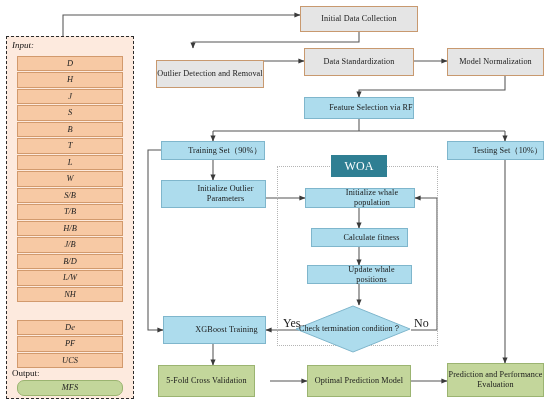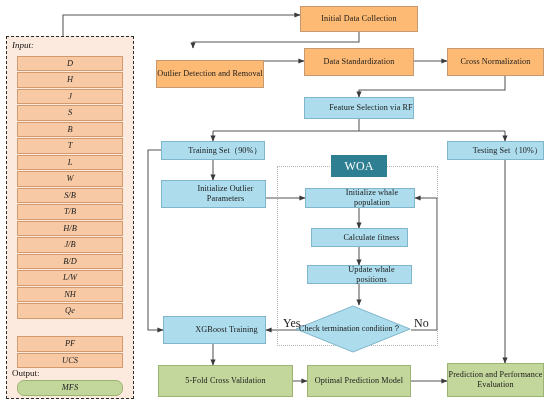--- a/index.html
+++ b/index.html
@@ -18,21 +18,21 @@
     box-sizing:border-box;
     display:flex;align-items:center;justify-content:center;
     text-align:center;
     border:1px solid #8c8c8c;
     font-size:8.2px;
     line-height:1.18;
     color:#1a1a1a;
     letter-spacing:.1px;
     z-index:3;
   }
-  .orange{background:#fdba74;border-color:#c8996f;}
+  .orange{background:#e5e5e5;border-color:#c8996f;}
   .blue{background:#addced;border-color:#7fb6cc;padding-left:24px;}
   .green{background:#c3d69b;border-color:#9bb471;}
   .teal{background:#2f7f93;border-color:#2f7f93;color:#ffffff;font-size:12px;}
 
   
   .input-panel{
     position:absolute;left:6px;top:36px;width:128px;height:363px;
     border:1.6px dashed #2b2b2b;
     box-sizing:border-box;
     background:#fdeade;
@@ -141,36 +141,36 @@
   <div class="var-chip" style="top:138.0px;">T</div>
   <div class="var-chip" style="top:154.5px;">L</div>
   <div class="var-chip" style="top:171.0px;">W</div>
   <div class="var-chip" style="top:187.5px;">S/B</div>
   <div class="var-chip" style="top:204.0px;">T/B</div>
   <div class="var-chip" style="top:220.5px;">H/B</div>
   <div class="var-chip" style="top:237.0px;">J/B</div>
   <div class="var-chip" style="top:253.5px;">B/D</div>
   <div class="var-chip" style="top:270.0px;">L/W</div>
   <div class="var-chip" style="top:286.5px;">NH</div>
-  <div class="var-chip" style="top:303.0px;">Qe</div>
+  <div class="var-chip" style="top:319.5px;">De</div>
   <div class="var-chip" style="top:336.0px;">PF</div>
   <div class="var-chip" style="top:352.5px;">UCS</div>
 
   <div class="panel-label" style="top:368px;">Output:</div>
   <div class="var-chip out" style="top:380px;">MFS</div>
 
   <div class="woa-region"></div>
 
   <div class="node orange" style="left:300px;top:6px;width:118px;height:26px;">Initial Data Collection</div>
 
   <div class="node orange" style="left:156px;top:60px;width:108px;height:28px;">Outlier Detection and Removal</div>
 
   <div class="node orange" style="left:304px;top:48px;width:110px;height:28px;">Data Standardization</div>
 
-  <div class="node orange" style="left:447px;top:48px;width:97px;height:28px;">Cross Normalization</div>
+  <div class="node orange" style="left:447px;top:48px;width:97px;height:28px;">Model Normalization</div>
 
   <div class="node blue" style="left:304px;top:97px;width:110px;height:22px;">Feature Selection via RF</div>
 
   <div class="node blue" style="left:161px;top:141px;width:104px;height:19px;">Training Set（90%）</div>
 
   <div class="node blue" style="left:447px;top:141px;width:97px;height:19px;">Testing Set（10%）</div>
 
   <div class="node blue" style="left:161px;top:180px;width:105px;height:28px;">Initialize Outlier Parameters</div>
 
   <div class="node teal" style="left:331px;top:155px;width:56px;height:22px;">WOA</div>
@@ -186,19 +186,19 @@
       <polygon points="58,1 115,24 58,47 1,24" fill="#addced" stroke="#7fb6cc" stroke-width="1"></polygon>
     </svg>
     <span class="dtext">Check termination condition？</span>
   </div>
 
   <div class="edge-label" style="left:283px;top:316px;">Yes</div>
   <div class="edge-label" style="left:414px;top:316px;">No</div>
 
   <div class="node blue" style="left:163px;top:316px;width:103px;height:28px;">XGBoost Training</div>
 
-  <div class="node green" style="left:158px;top:365px;width:135px;height:32px;">5-Fold Cross Validation</div>
+  <div class="node green" style="left:158px;top:365px;width:97px;height:32px;">5-Fold Cross Validation</div>
 
   <div class="node green" style="left:307px;top:365px;width:104px;height:32px;">Optimal Prediction Model</div>
 
   <div class="node green" style="left:447px;top:363px;width:97px;height:34px;">Prediction and Performance Evaluation</div>
 
 </div>
 
 </body></html>

